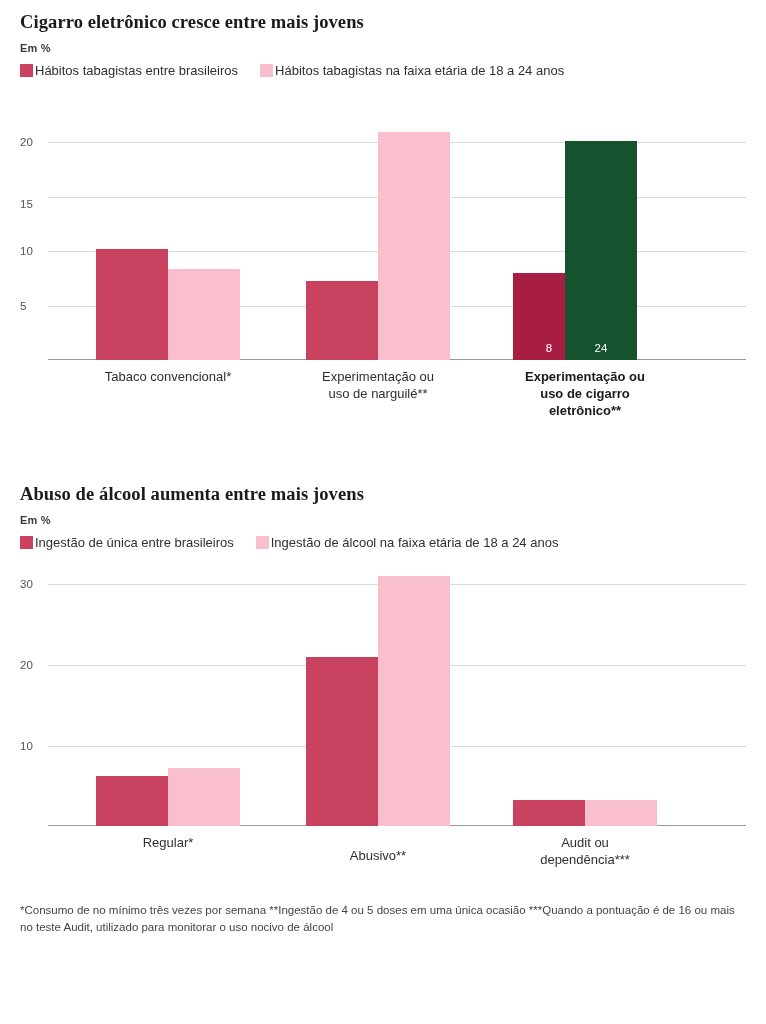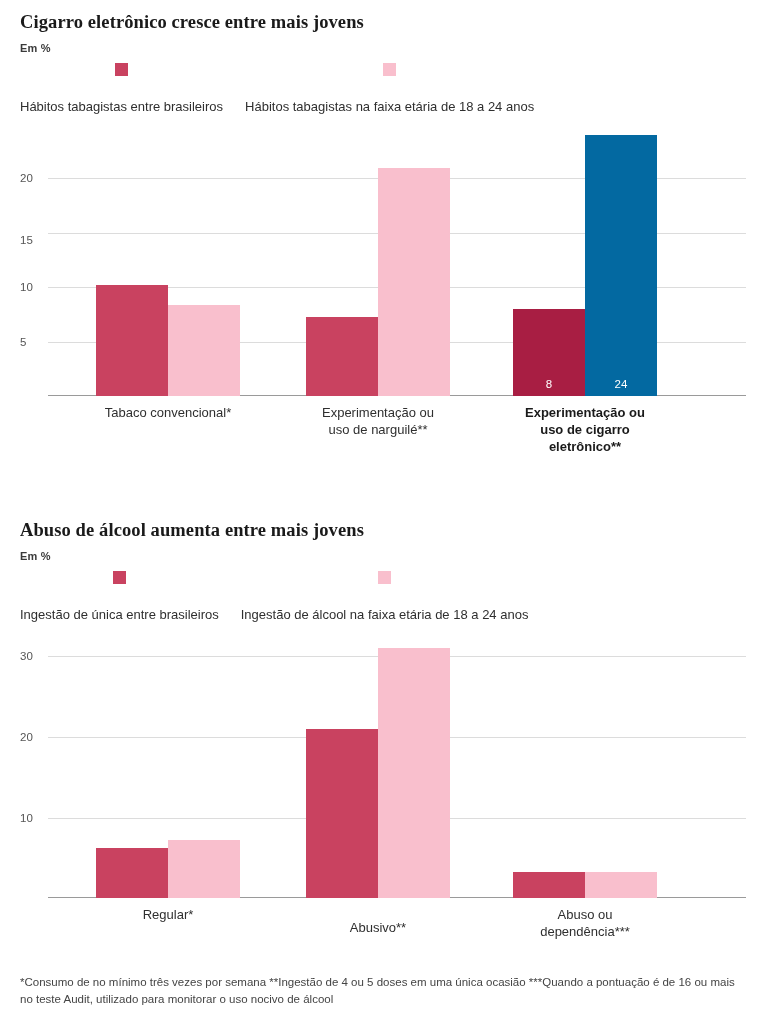--- a/index.html
+++ b/index.html
@@ -43,22 +43,21 @@
   }
   .legend {
     display: flex;
     align-items: center;
     gap: 22px;
     margin-top: 9px;
   }
   .legend-item {
     display: flex;
     align-items: center;
-    gap: 23px;
-    flex-direction: column;
+    gap: 2px;
   }
   .legend-swatch {
     width: 13px;
     height: 13px;
     display: inline-block;
     flex: none;
   }
   .legend-label {
     font-size: 13px;
     color: #2f2f2f;
@@ -164,21 +163,21 @@
 
         <div class="bar" style="left:76px;width:72px;height:111px;background:#c94260"></div>
         <div class="bar" style="left:148px;width:72px;height:91px;background:#f9bfcd"></div>
 
         <div class="bar" style="left:286px;width:72px;height:79px;background:#c94260"></div>
         <div class="bar" style="left:358px;width:72px;height:228px;background:#f9bfcd"></div>
 
         <div class="bar" style="left:493px;width:72px;height:87px;background:#a81e43">
           <span class="bar-value">8</span>
         </div>
-        <div class="bar" style="left:565px;width:72px;height:261px;background:#0369a1">
+        <div class="bar" style="left:545px;width:72px;height:219px;background:#14532d">
           <span class="bar-value">24</span>
         </div>
       </div>
 
       <div class="xlabels">
         <div class="xlabel" style="left:58px;width:180px;top:0">
           <div>Tabaco convencional*</div>
         </div>
         <div class="xlabel" style="left:268px;width:180px;top:0">
           <div>Experimentação ou</div>
@@ -232,21 +231,21 @@
       </div>
 
       <div class="xlabels">
         <div class="xlabel" style="left:58px;width:180px;top:0">
           <div>Regular*</div>
         </div>
         <div class="xlabel" style="left:268px;width:180px;top:13px">
           <div>Abusivo**</div>
         </div>
         <div class="xlabel" style="left:475px;width:180px;top:0">
-          <div>Abuso ou</div>
+          <div>Audit ou</div>
           <div>dependência***</div>
         </div>
       </div>
     </div>
 
     <div class="footnote" style="margin-top:10px">*Consumo de no mínimo três vezes por semana **Ingestão de 4 ou 5 doses em uma única ocasião ***Quando a pontuação é de 16 ou mais no teste Audit, utilizado para monitorar o uso nocivo de álcool</div>
   </div>
 
 </div>
 

